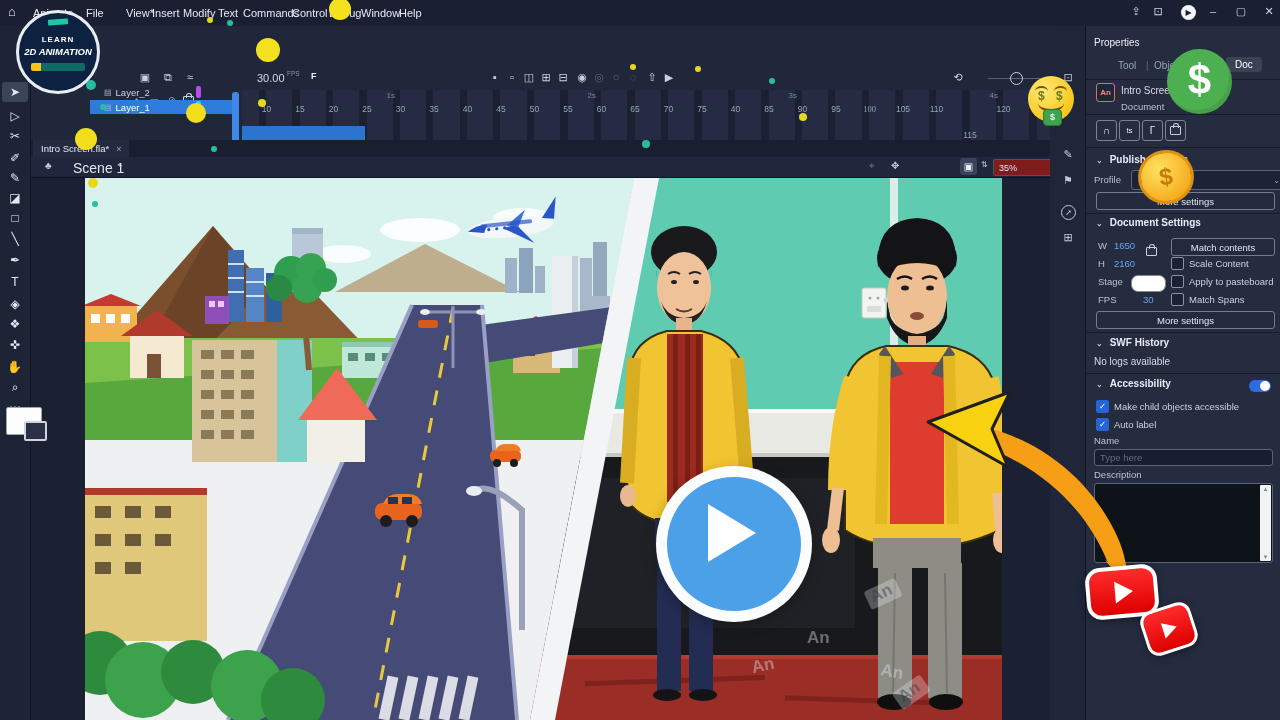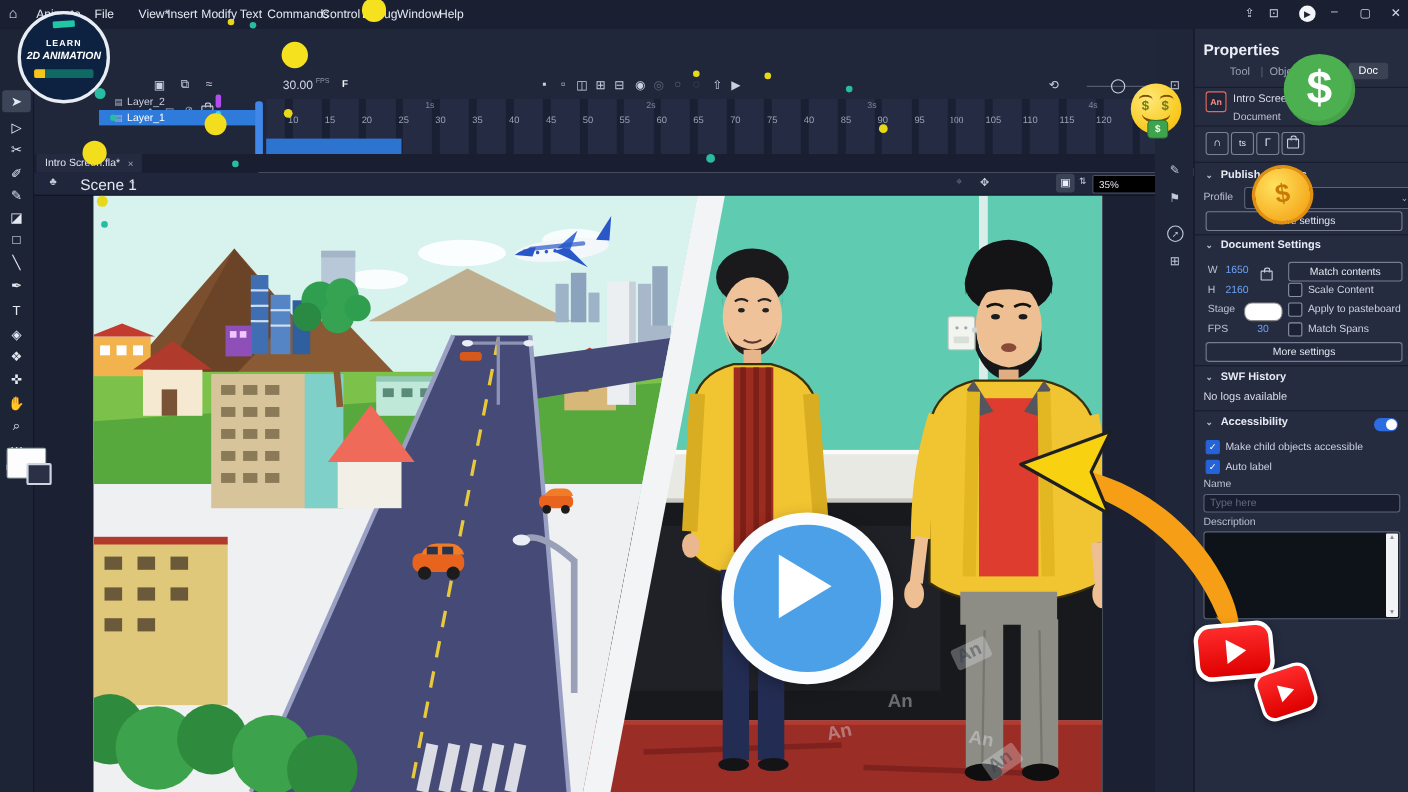--- a/index.html
+++ b/index.html
@@ -38,33 +38,33 @@
   .tool{position:absolute;left:2px;width:26px;height:20px;text-align:center;font-size:12px;color:#e4e8f0;line-height:20px}
   .tool.selbg{background:#3c4458;border-radius:3px}
   .swatch1{position:absolute;left:6px;top:381px;width:34px;height:26px;background:#fdfdfd;border:1px solid #9aa;border-radius:2px}
   .swatch2{position:absolute;left:24px;top:395px;width:19px;height:16px;background:#2a3146;border:2px solid #cfd4e0;border-radius:2px}
   
   .tabbar{position:absolute;left:31px;top:140px;width:1019px;height:17px;background:#191f30}
   .doctab{position:absolute;left:2px;top:0;height:17px;background:#242b40;display:flex;align-items:center;gap:7px;padding:0 8px;font-size:9.5px;color:#e2e6f0}
   .doctab .x{color:#9aa2b4;font-size:9px}
   .scenebar{position:absolute;left:31px;top:157px;width:1019px;height:20px;background:#20273c;border-bottom:1px solid #0e1220}
   .sb-ico{position:absolute;top:3px;font-size:10px;color:#c4cbd9}
-  .zoombox{position:absolute;left:962px;top:2px;width:60px;height:15px;background:#000000;border:1px solid #4a5168;border-radius:2px;font-size:9px;color:#dde2ee;display:flex;align-items:center;justify-content:space-between;padding:0 5px}
+  .zoombox{position:absolute;left:962px;top:2px;width:60px;height:15px;background:#7f1d1d;border:1px solid #4a5168;border-radius:2px;font-size:9px;color:#dde2ee;display:flex;align-items:center;justify-content:space-between;padding:0 5px}
   .centerbox{position:absolute;left:929px;top:1px;width:17px;height:17px;background:#3a4258;border-radius:3px;text-align:center;line-height:17px;font-size:10px;color:#eef}
   
   .stage{position:absolute;left:85px;top:178px;width:917px;height:542px;background:#eef0f2;overflow:hidden}
   .playouter{position:absolute;left:571px;top:288px;width:156px;height:156px;border-radius:50%;background:#fbfcfd;box-shadow:0 4px 14px rgba(0,0,0,.25)}
   .playinner{position:absolute;left:11px;top:11px;width:134px;height:134px;border-radius:50%;}
   .playtri{position:absolute;left:52px;top:38px;width:0;height:0;border-left:48px solid #fff;border-top:29px solid transparent;border-bottom:29px solid transparent}
   
   .dock{position:absolute;left:1050px;top:26px;width:35px;height:694px;background:#20263a}
   .dockico{position:absolute;left:1058px;font-size:11px;color:#c2c9d8;width:20px;text-align:center}
   
   .panel{position:absolute;left:1085px;top:26px;width:195px;height:694px;background:#262c40;border-left:1px solid #11151f}
-  .panel .ttl{position:absolute;left:8px;top:11px;font-size:14px;font-weight:bold;color:#eceef6}
+  .panel .ttl{position:absolute;left:8px;top:11px;font-size:10px;font-weight:normal;color:#eceef6}
   .ptab{position:absolute;top:34px;font-size:10px;color:#9ba3b6}
   .ptab.active{background:#3b4254;border-radius:3px;color:#fff;padding:2px 9px;top:31px}
   .pdiv{position:absolute;left:0;width:195px;height:1px;background:#171c2b}
   .anbadge{position:absolute;left:10px;top:57px;width:17px;height:17px;border:1px solid #e8695c;border-radius:3px;background:#20263a;color:#ff8a7a;font-size:8px;font-weight:bold;text-align:center;line-height:17px}
   .ptext{position:absolute;font-size:10px;color:#d7dbe6}
   .plabel{position:absolute;font-size:9.5px;color:#b9c0cf}
   .bluev{position:absolute;font-size:9.5px;color:#6da2f2}
   .snapbox{position:absolute;top:94px;width:19px;height:19px;border:1px solid #7b8296;border-radius:3px;text-align:center;line-height:19px;font-size:10px;color:#e4e8f0}
   .sh{position:absolute;font-size:10px;font-weight:bold;color:#e8ebf4}
   .sh .ch{font-size:8px;margin-right:7px;color:#b8bfce}
@@ -143,21 +143,21 @@
       <span class="rnum" style="left: 595px;">65</span>
       <span class="rnum" style="left: 628.5px;">70</span>
       <span class="rnum" style="left: 662px;">75</span>
       <span class="rnum" style="left: 695.5px;">40</span>
       <span class="rnum" style="left: 729px;">85</span>
       <span class="rnum" style="left: 762.5px;">90</span>
       <span class="rnum" style="left: 796px;">95</span>
       <span class="rnum" style="left: 829.5px; font-family: Liberation Serif, serif;">100</span>
       <span class="rnum" style="left: 863px;">105</span>
       <span class="rnum" style="left: 896.5px;">110</span>
-      <span class="rnum" style="left: 930px;">115</span>
+      <span class="rnum" style="left: 930px; margin-top: 26px;">115</span>
       <span class="rnum" style="left: 963.5px;">120</span>
       <span class="snum" style="left: 356.5px;">1s</span>
       <span class="snum" style="left: 557.5px;">2s</span>
       <span class="snum" style="left: 758.5px;">3s</span>
       <span class="snum" style="left: 959.5px;">4s</span>
     </div>
   <span class="lhdr" style="left:105px">•</span>
   <span class="lhdr" style="left:120px">▭</span>
   <span class="lhdr" style="left:138px">⊘</span>
   <span class="lhdr" style="left:153px;top:70px"><span class="lockico"></span></span>

